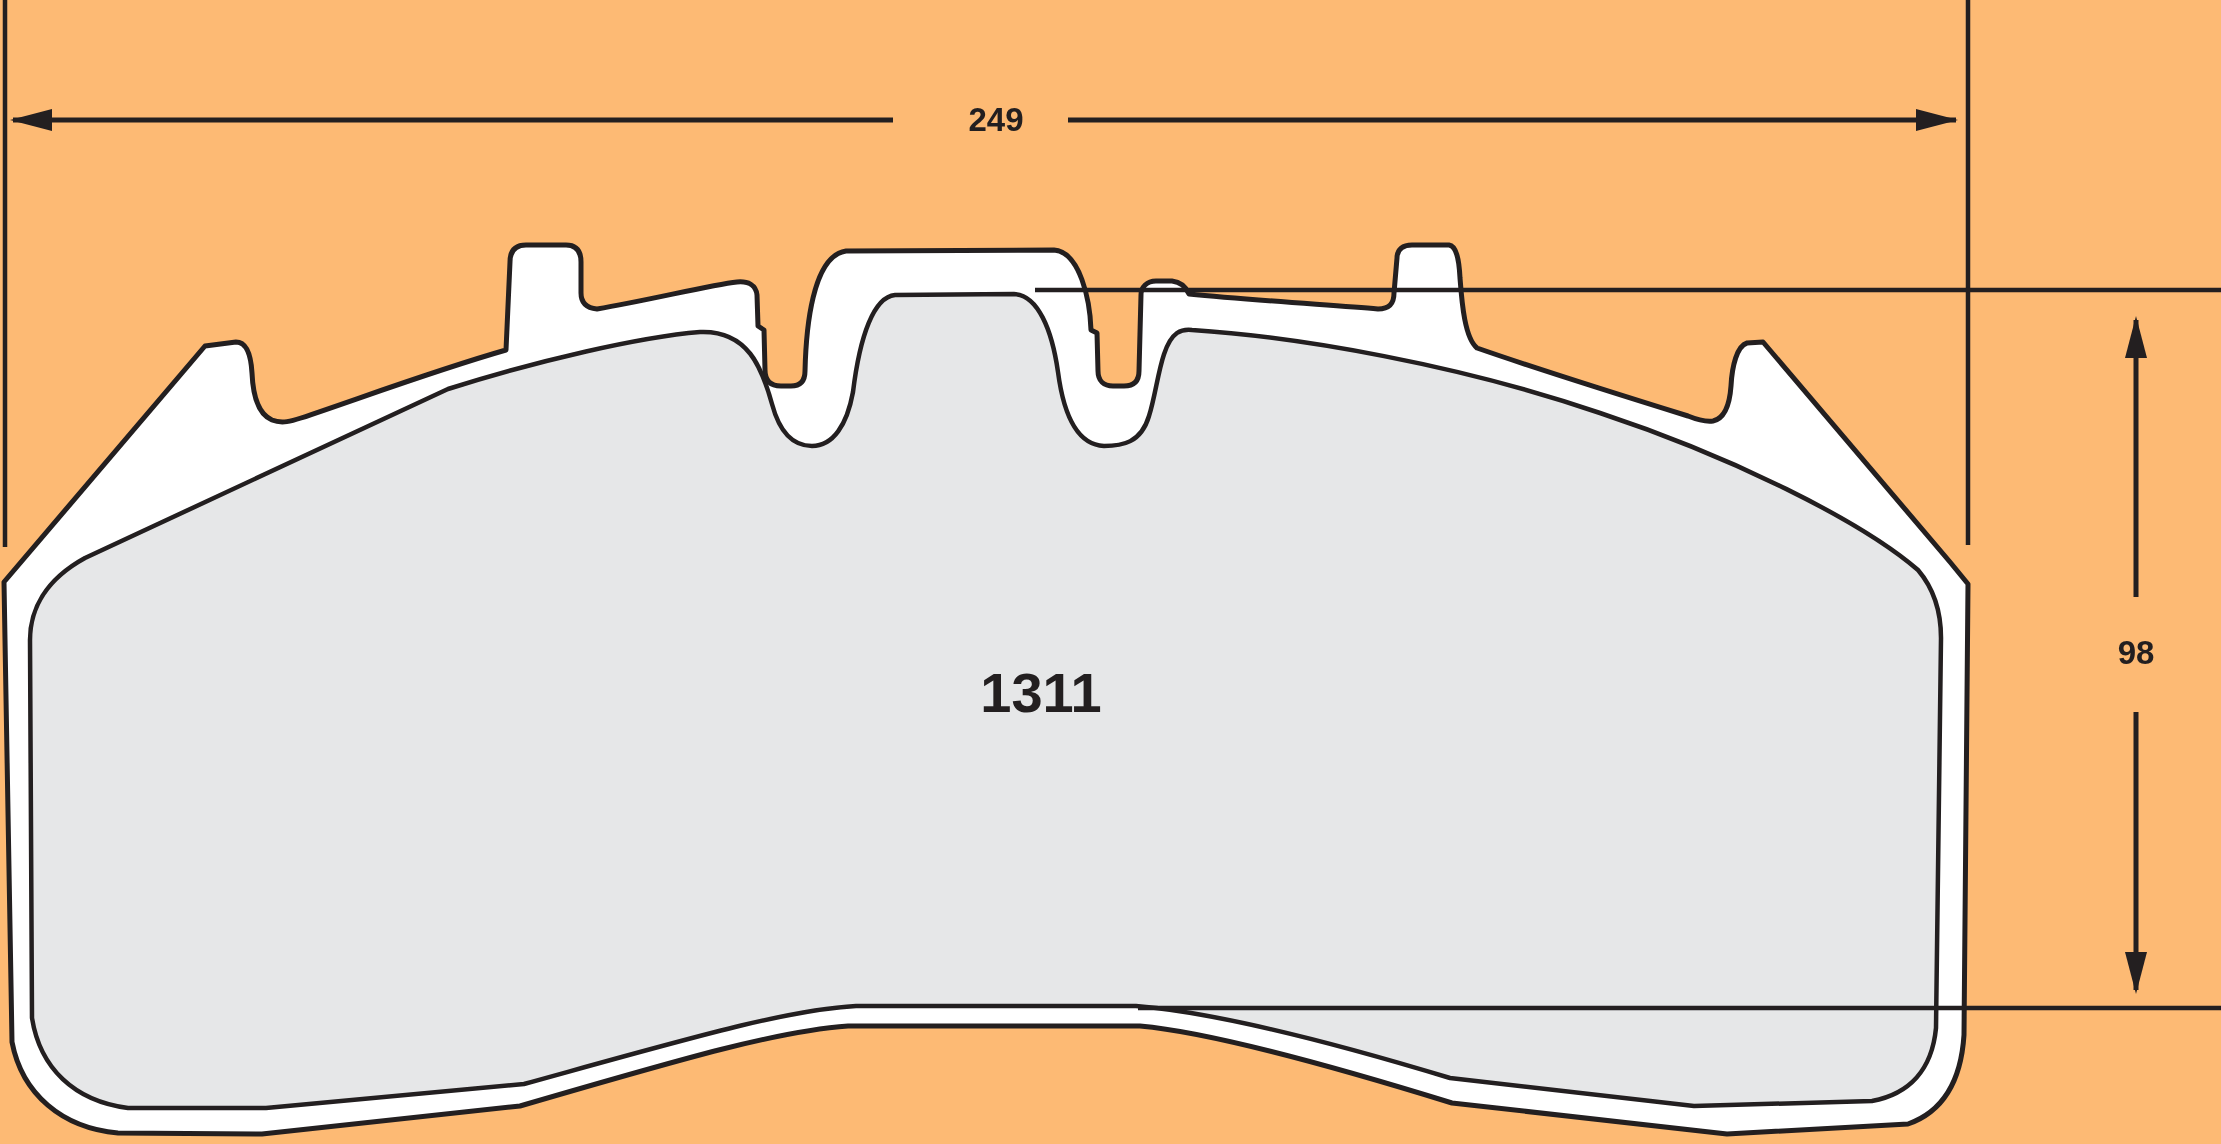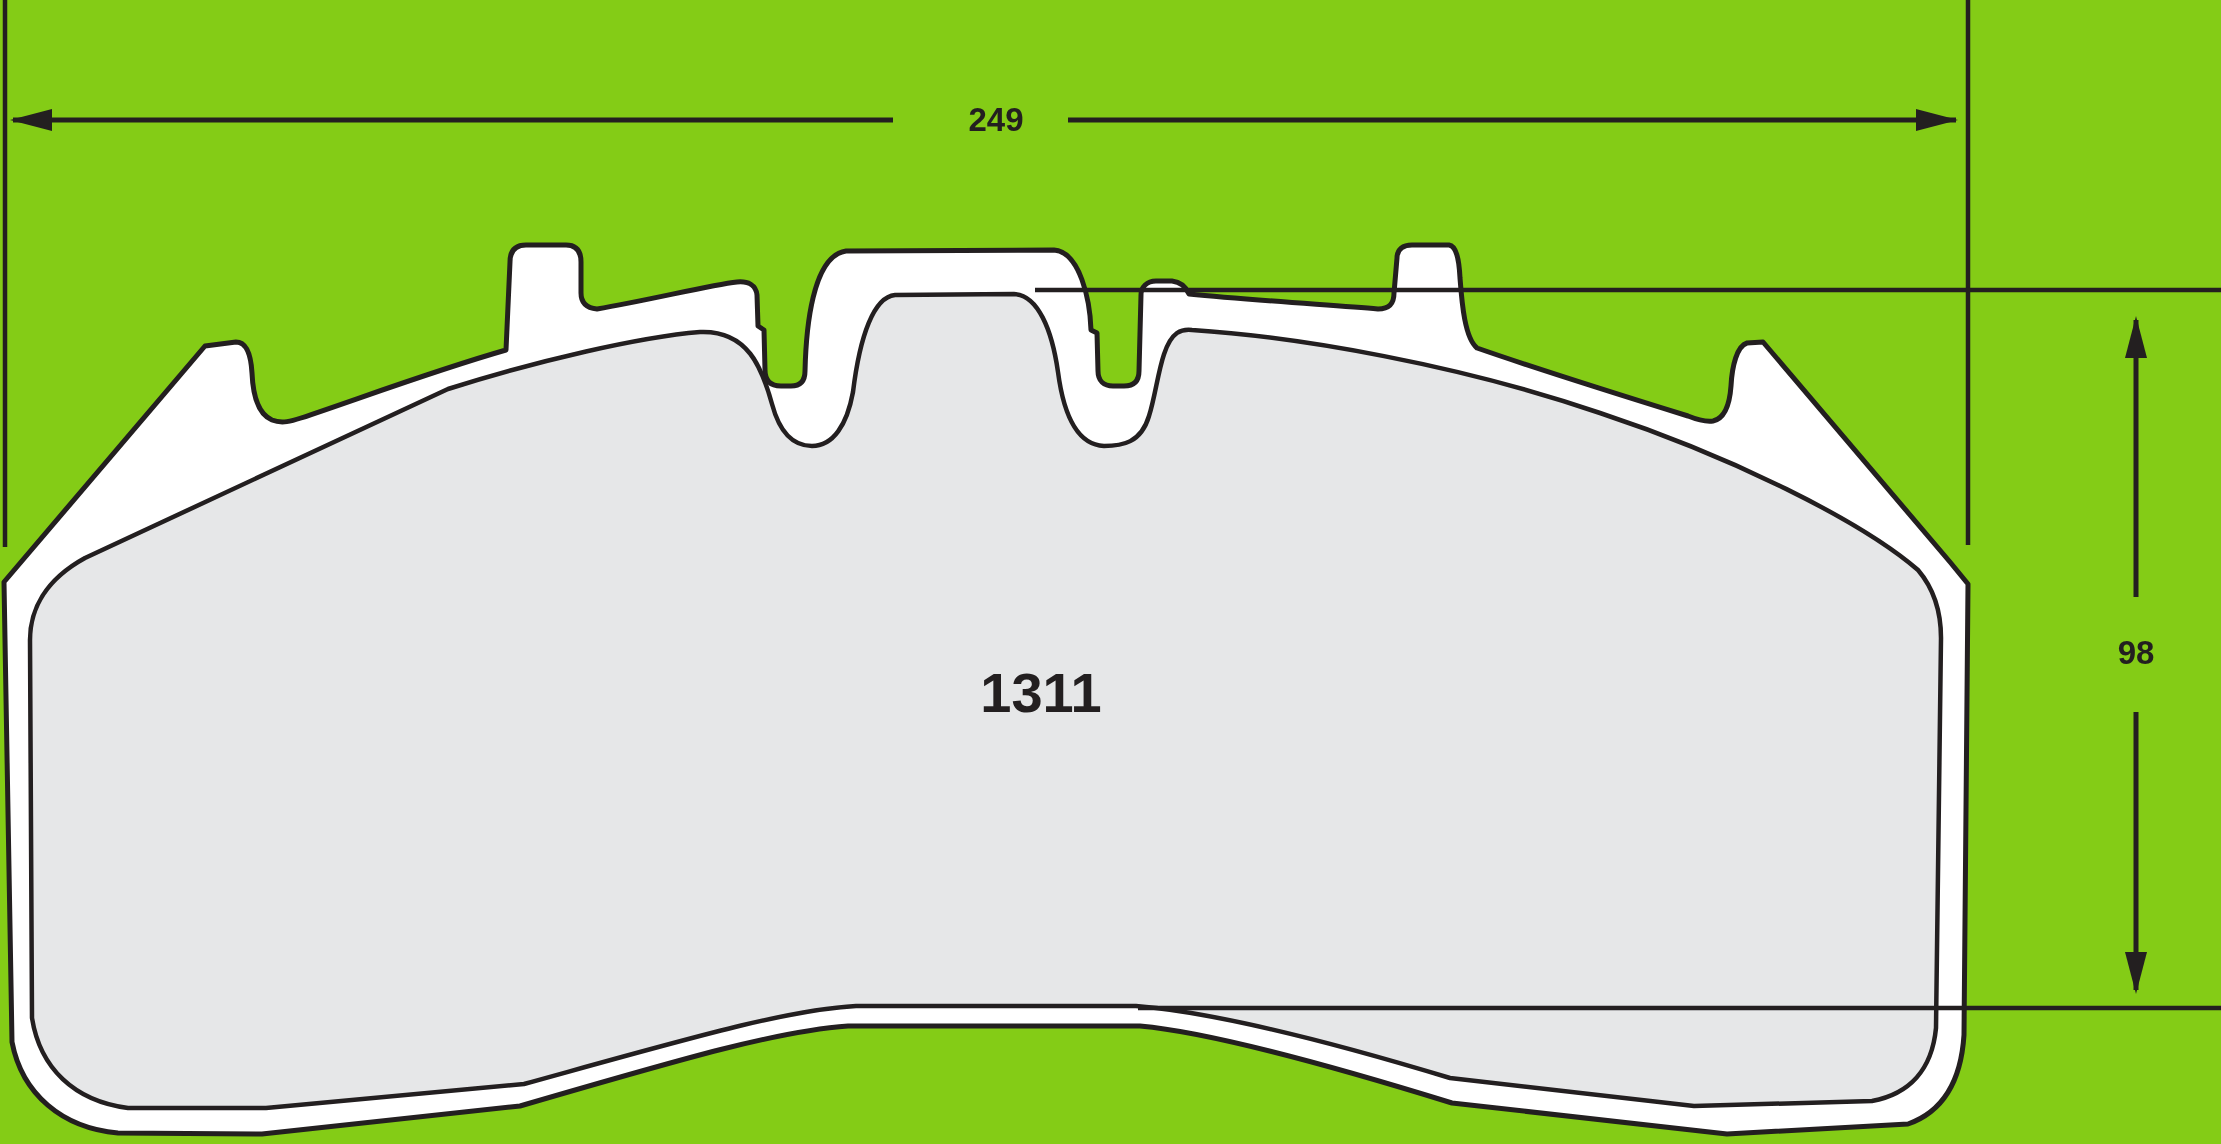--- a/index.html
+++ b/index.html
@@ -4,21 +4,21 @@
 <style>
   html, body {
     margin: 0;
     padding: 0;
     background: #ffffff;
   }
   .canvas {
     position: relative;
     width: 2221px;
     height: 1144px;
-    background: #84cc16;
+    background: #fdba74;
     overflow: hidden;
     font-family: "Liberation Sans", sans-serif;
   }
   svg { display: block; }
   .dim-label {
     font-family: "Liberation Sans", sans-serif;
     font-weight: bold;
     font-size: 33px;
   }
   .part-label {

